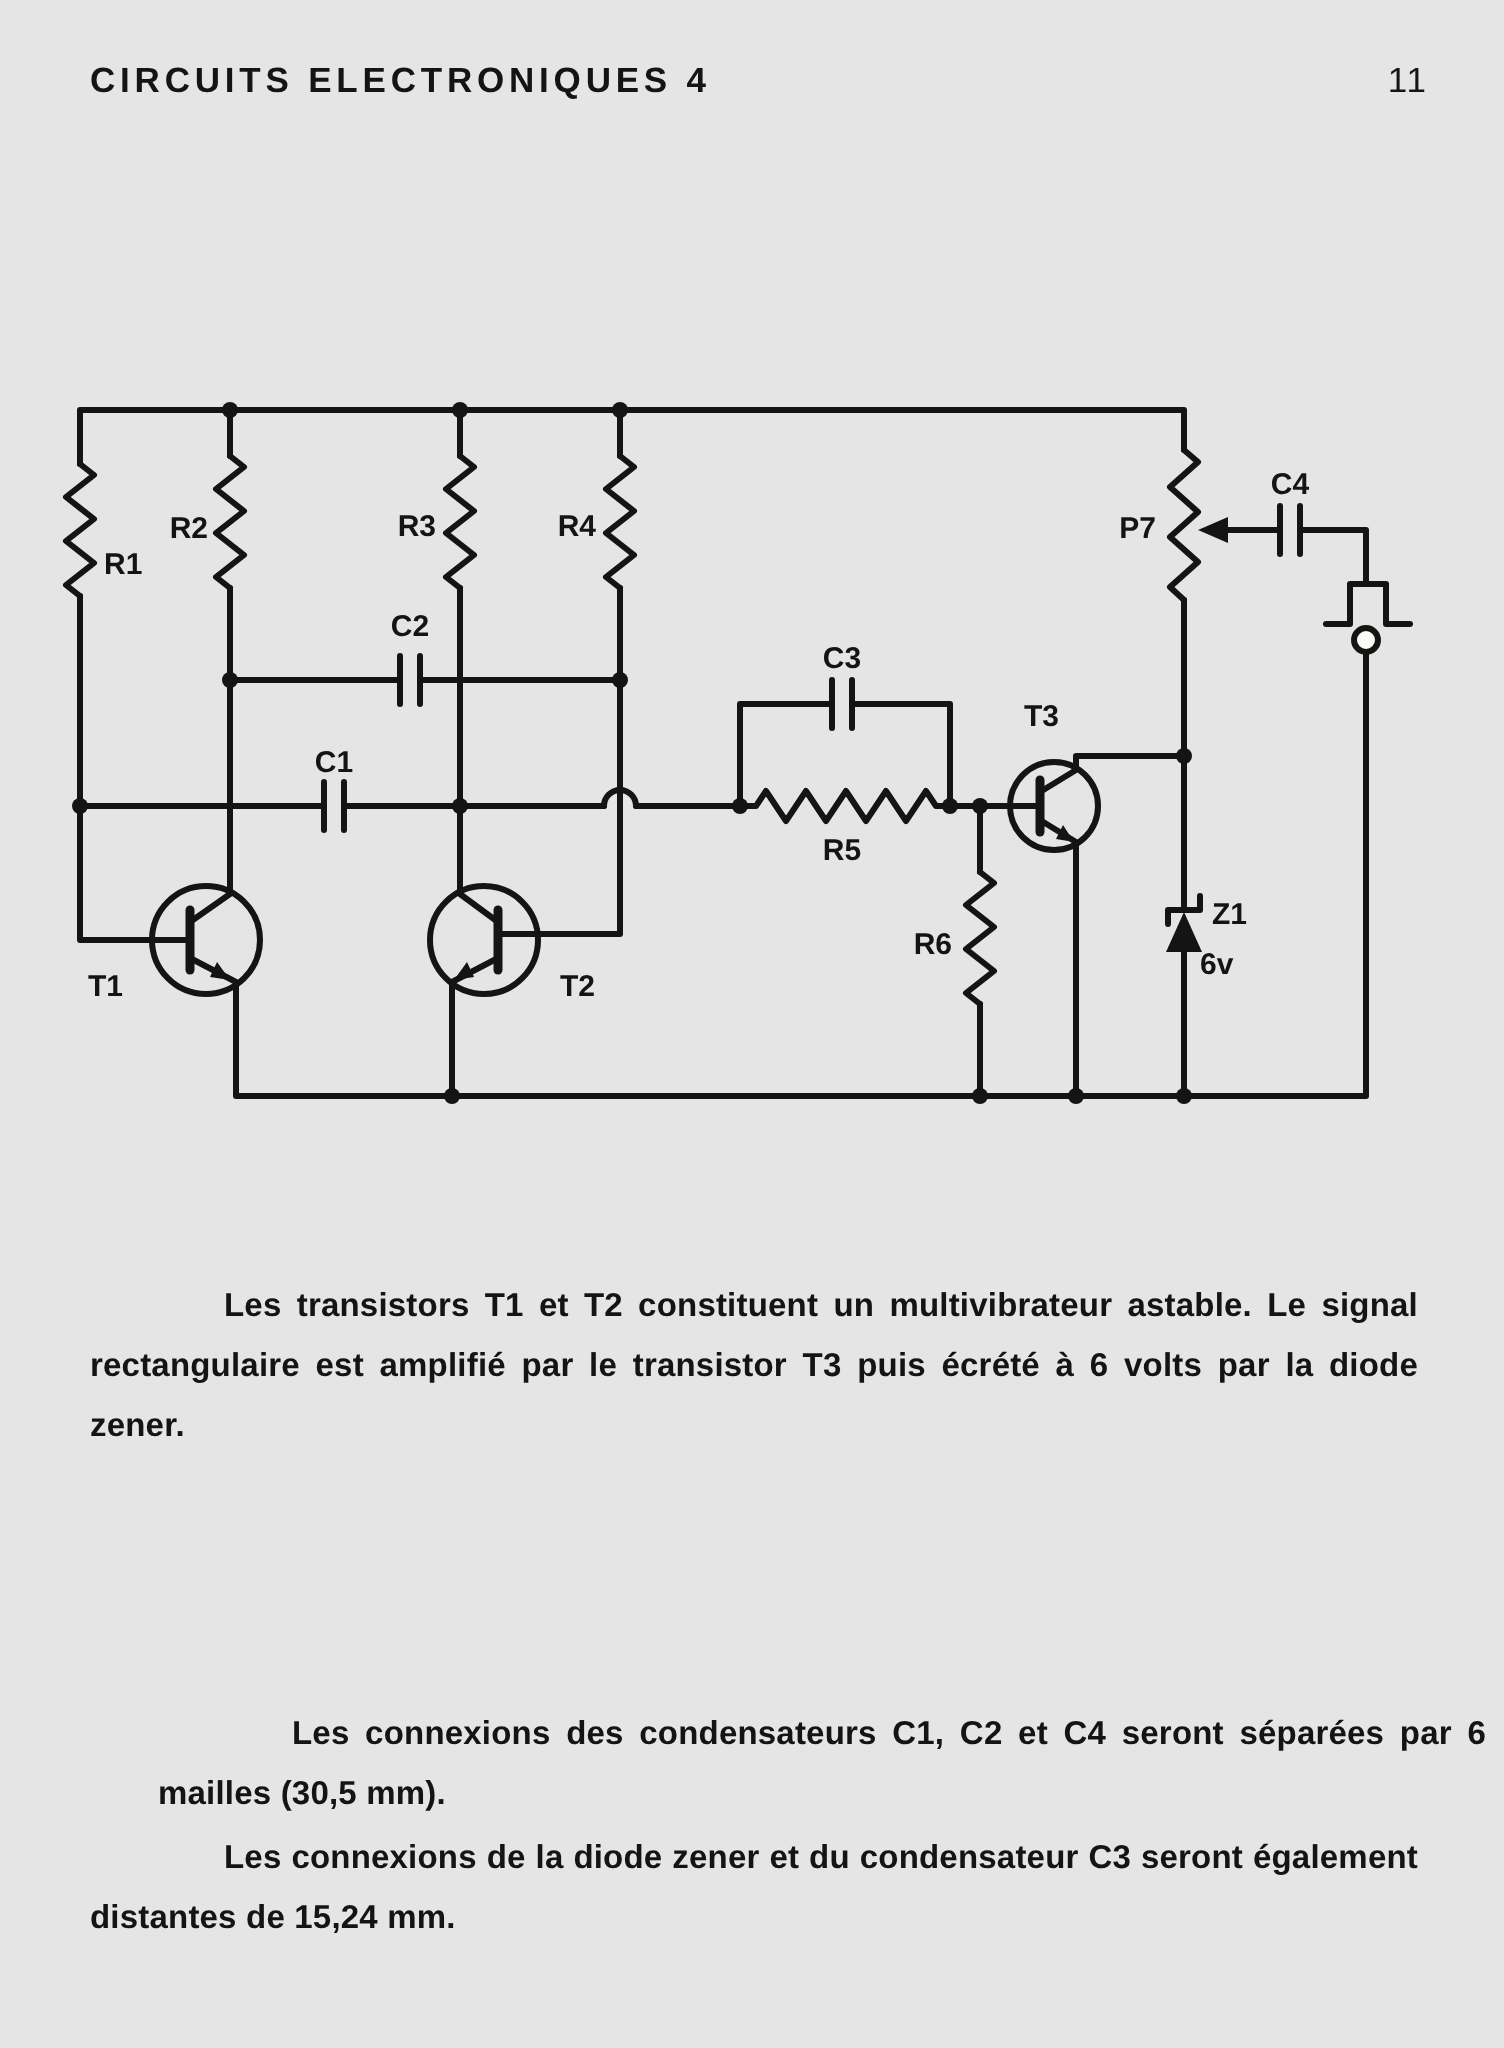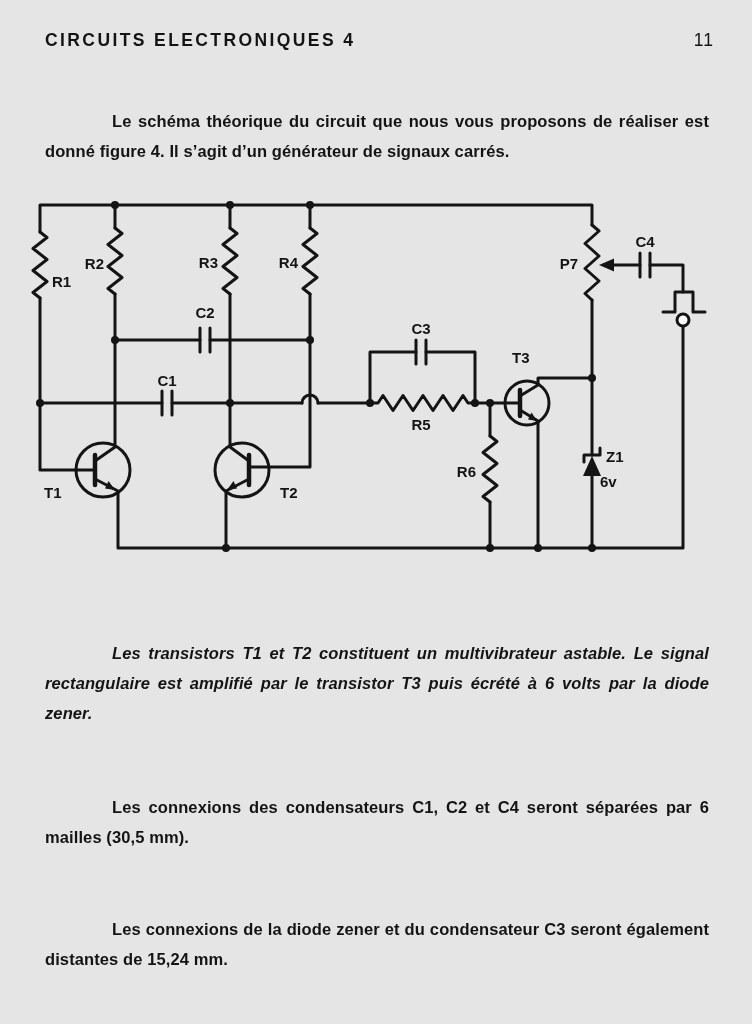--- a/index.html
+++ b/index.html
@@ -3,23 +3,23 @@
 <meta charset="utf-8">
 <style>
   html,body{margin:0;padding:0;}
   body{width:752px;height:1024px;background:#fbfbf8;font-family:"Liberation Sans",sans-serif;}
   .page{position:relative;width:752px;height:1024px;background:#e5e5e5;color:#141414;overflow:hidden;}
   .header{position:absolute;top:30px;left:45px;right:38px;display:flex;justify-content:space-between;align-items:baseline;}
   .doc-title{font-weight:700;font-size:17.5px;letter-spacing:2.4px;}
   .page-num{font-weight:400;font-size:17.5px;letter-spacing:1px;}
   .para{position:absolute;left:45px;width:664px;margin:0;font-size:16.5px;font-weight:700;line-height:30px;text-align:justify;text-indent:67px;letter-spacing:.1px;}
   .intro{top:106px;}
-  .p2{top:638px;font-style:italic;}
+  .p2{top:638px;}
   .p3{top:738px;}
-  .p4{top:792px;}
+  .p4{top:852px;margin-left:34px;}
   .p5{top:914px;}
   .figure-caption{position:absolute;top:590px;left:0;right:0;text-align:center;font-weight:700;font-size:16.5px;letter-spacing:1.6px;}
   #schematic{position:absolute;top:195px;left:0;}
   #schematic .wire{stroke:#141414;stroke-width:3;fill:none;stroke-linecap:round;stroke-linejoin:round;}
   #schematic .comp{stroke:#141414;stroke-width:3;fill:none;stroke-linecap:round;stroke-linejoin:round;}
   #schematic .bar{stroke:#141414;stroke-width:4.5;fill:none;stroke-linecap:round;}
   #schematic .dot{fill:#141414;stroke:none;}
   #schematic .solid{fill:#141414;stroke:none;}
   #schematic .terminal{fill:#fbfbf8;stroke:#141414;stroke-width:3;}
   #schematic text{font:700 15px "Liberation Sans",sans-serif;fill:#141414;}
@@ -27,21 +27,20 @@
 </head>
 <body>
 
 <div class="page">
 
   <div class="header">
     <span class="doc-title">CIRCUITS ELECTRONIQUES 4</span>
     <span class="page-num">11</span>
   </div>
 
-  <p class="para intro">Le schéma théorique du circuit que nous vous proposons de réaliser est donné figure 4. Il s’agit d’un générateur de signaux carrés.</p>
 
   <svg id="schematic" width="752" height="370" viewBox="0 195 752 370">
 
     <g>
       <path class="wire" d="M40,205 H592
         M40,205 V232 M40,298 V470 H76
         M115,205 V228 M115,294 V446
         M230,205 V228 M230,294 V446
         M310,205 V228 M310,294 V467 H269
         M40,403 H162 M172,403 H302 M318,403 H370

